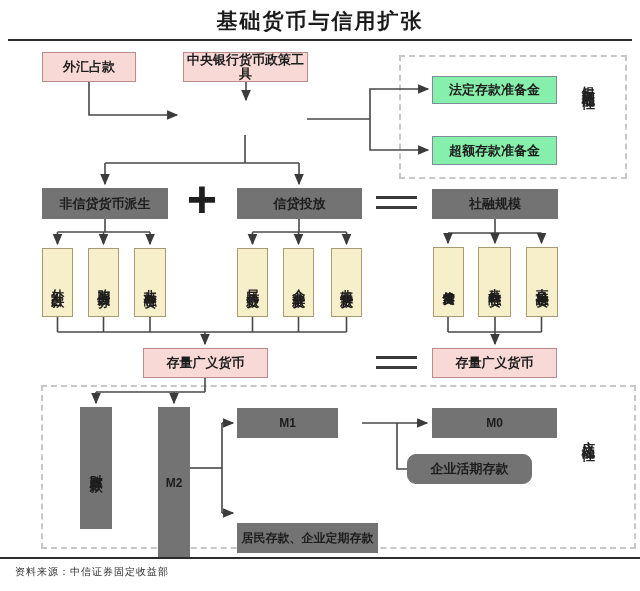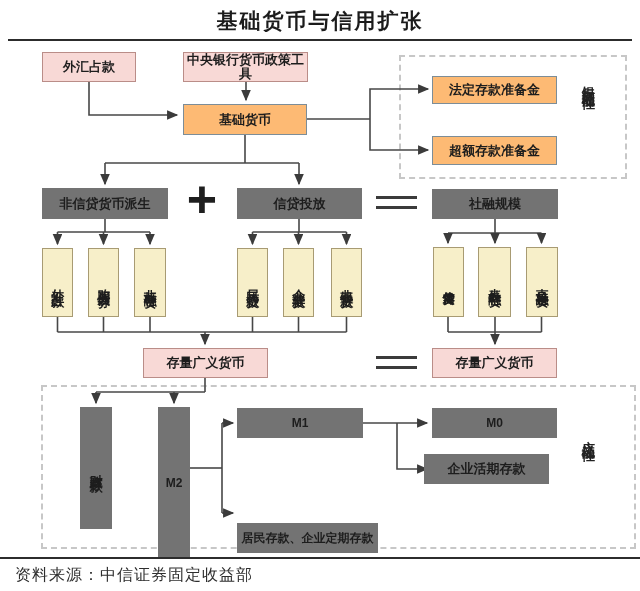--- a/index.html
+++ b/index.html
@@ -10,40 +10,40 @@
   .title{
     position:absolute;left:0;top:7px;width:640px;text-align:center;
     font-size:21px;font-weight:bold;color:#1b1b1b;letter-spacing:2px;
   }
   .hrule{position:absolute;background:#2c2c2c;}
   .box{
     position:absolute;box-sizing:border-box;display:flex;align-items:center;justify-content:center;
     font-weight:bold;color:#1d1d1d;font-size:13px;text-align:center;line-height:1.05;
   }
   .pink{background:#f8d9d6;border:1px solid #ba8d88;}
-  .blue{background:#fdba74;border:1px solid #7c8d98;}
+  .blue{background:#86efac;border:1px solid #7c8d98;}
   .gray{background:#737373;border:1px solid #737373;}
   .yellow{background:#f7efc9;border:1px solid #a89b73;}
   .vtext{writing-mode:vertical-rl;text-orientation:upright;letter-spacing:2px;}
   .vtext5{letter-spacing:0;font-size:12px;}
   .dashed-region{position:absolute;border:2px dashed #c7c7c7;box-sizing:border-box;}
   .side-label{
     position:absolute;writing-mode:vertical-rl;text-orientation:upright;
     font-size:13px;font-weight:bold;color:#222;letter-spacing:2px;
   }
   .plus{
     position:absolute;font-size:52px;font-weight:900;color:#1f1f1f;
     display:flex;align-items:center;justify-content:center;
   }
   .equals{
     position:absolute;width:41px;height:13px;box-sizing:border-box;
     border-top:3.5px solid #3b3b3b;border-bottom:3.5px solid #3b3b3b;
   }
   .source{
-    position:absolute;left:15px;top:565px;font-size:16px;color:#2e2e2e;letter-spacing:1px;
+    position:absolute;left:15px;top:565px;font-size:10px;color:#2e2e2e;letter-spacing:1px;
   }
   svg.wires{position:absolute;left:0;top:0;pointer-events:none;}
 </style>
 </head>
 <body>
 
 <div id="stage">
 
   <div class="title">基础货币与信用扩张</div>
   <div class="hrule" style="left:8px;top:39px;width:624px;height:2px;"></div>
@@ -103,21 +103,20 @@
       <path d="M222,423 V513"></path>
       <path d="M222,423 H233" marker-end="url(#ah)"></path>
       <path d="M222,513 H233" marker-end="url(#ah)"></path>
       <path d="M362,423 H427" marker-end="url(#ah)"></path>
       <path d="M397,423 V469 H427" marker-end="url(#ah)"></path>
     </g>
   </svg>
 
   <div class="box pink" style="left:42px;top:52px;width:94px;height:30px;">外汇占款</div>
   <div class="box pink" style="left:183px;top:52px;width:125px;height:30px;">中央银行货币政策工具</div>
-  <div class="box blue" style="left:183px;top:104px;width:124px;height:31px;">基础货币</div>
 
   <div class="box blue" style="left:432px;top:76px;width:125px;height:28px;">法定存款准备金</div>
   <div class="box blue" style="left:432px;top:136px;width:125px;height:29px;">超额存款准备金</div>
   <div class="side-label" style="left:579px;top:76px;height:90px;">银行间流动性</div>
 
   <div class="box gray" style="left:42px;top:188px;width:126px;height:31px;">非信贷货币派生</div>
   <div class="plus" style="left:182px;top:177px;width:40px;height:44px;">+</div>
   <div class="box gray" style="left:237px;top:188px;width:125px;height:31px;">信贷投放</div>
   <div class="equals" style="left:376px;top:196px;"></div>
   <div class="box gray" style="left:432px;top:189px;width:126px;height:30px;">社融规模</div>
@@ -131,22 +130,22 @@
   <div class="box yellow vtext vtext5" style="left:433px;top:247px;width:31px;height:70px;">对实体信贷</div>
   <div class="box yellow vtext" style="left:478px;top:247px;width:33px;height:70px;">表外融资</div>
   <div class="box yellow vtext" style="left:526px;top:247px;width:32px;height:70px;">直接融资</div>
 
   <div class="box pink" style="left:143px;top:348px;width:125px;height:30px;">存量广义货币</div>
   <div class="equals" style="left:376px;top:356px;"></div>
   <div class="box pink" style="left:432px;top:348px;width:125px;height:30px;">存量广义货币</div>
 
   <div class="box gray vtext" style="left:80px;top:407px;width:32px;height:122px;">财政存款</div>
   <div class="box gray" style="left:158px;top:407px;width:32px;height:152px;font-size:12px;">M2</div>
-  <div class="box gray" style="left:237px;top:408px;width:126px;height:30px;font-size:12px;">M1</div>
+  <div class="box gray" style="left:237px;top:408px;width:101px;height:30px;font-size:12px;">M1</div>
   <div class="box gray" style="left:432px;top:408px;width:125px;height:30px;font-size:12px;">M0</div>
-  <div class="box gray" style="left:424px;top:454px;width:125px;height:30px;">企业活期存款</div>
+  <div class="box gray" style="left:407px;top:454px;width:125px;height:30px;border-radius:9px;">企业活期存款</div>
   <div class="box gray" style="left:237px;top:523px;width:141px;height:30px;font-size:12px;">居民存款、企业定期存款</div>
   <div class="side-label" style="left:579px;top:430px;height:78px;">广义流动性</div>
 
   <div class="hrule" style="left:0px;top:557px;width:640px;height:2px;"></div>
   <div class="source">资料来源：中信证券固定收益部</div>
 
 </div>
 
 </body></html>

